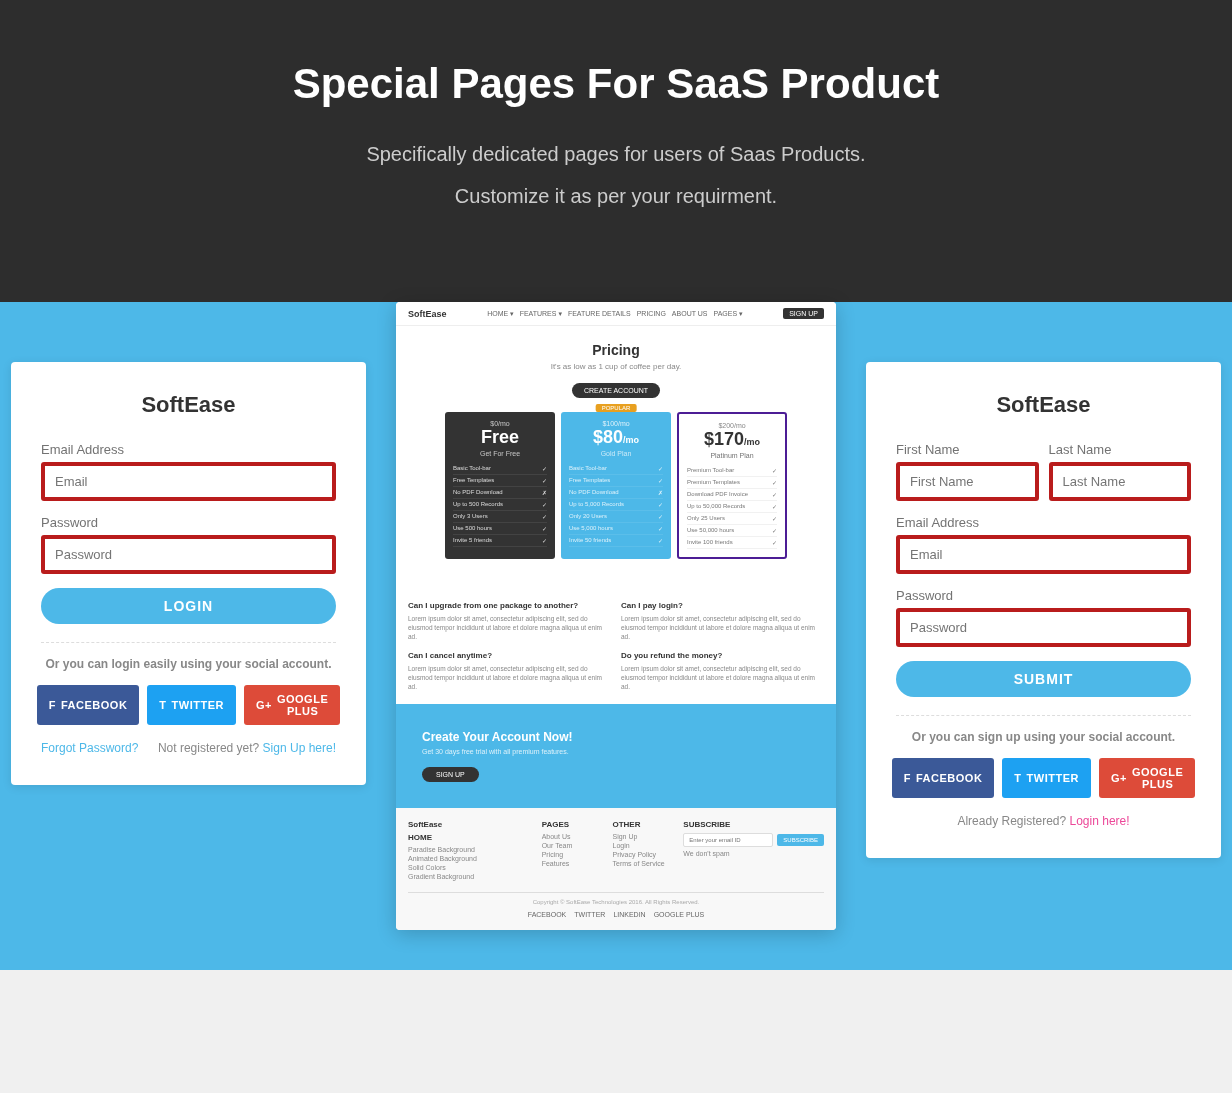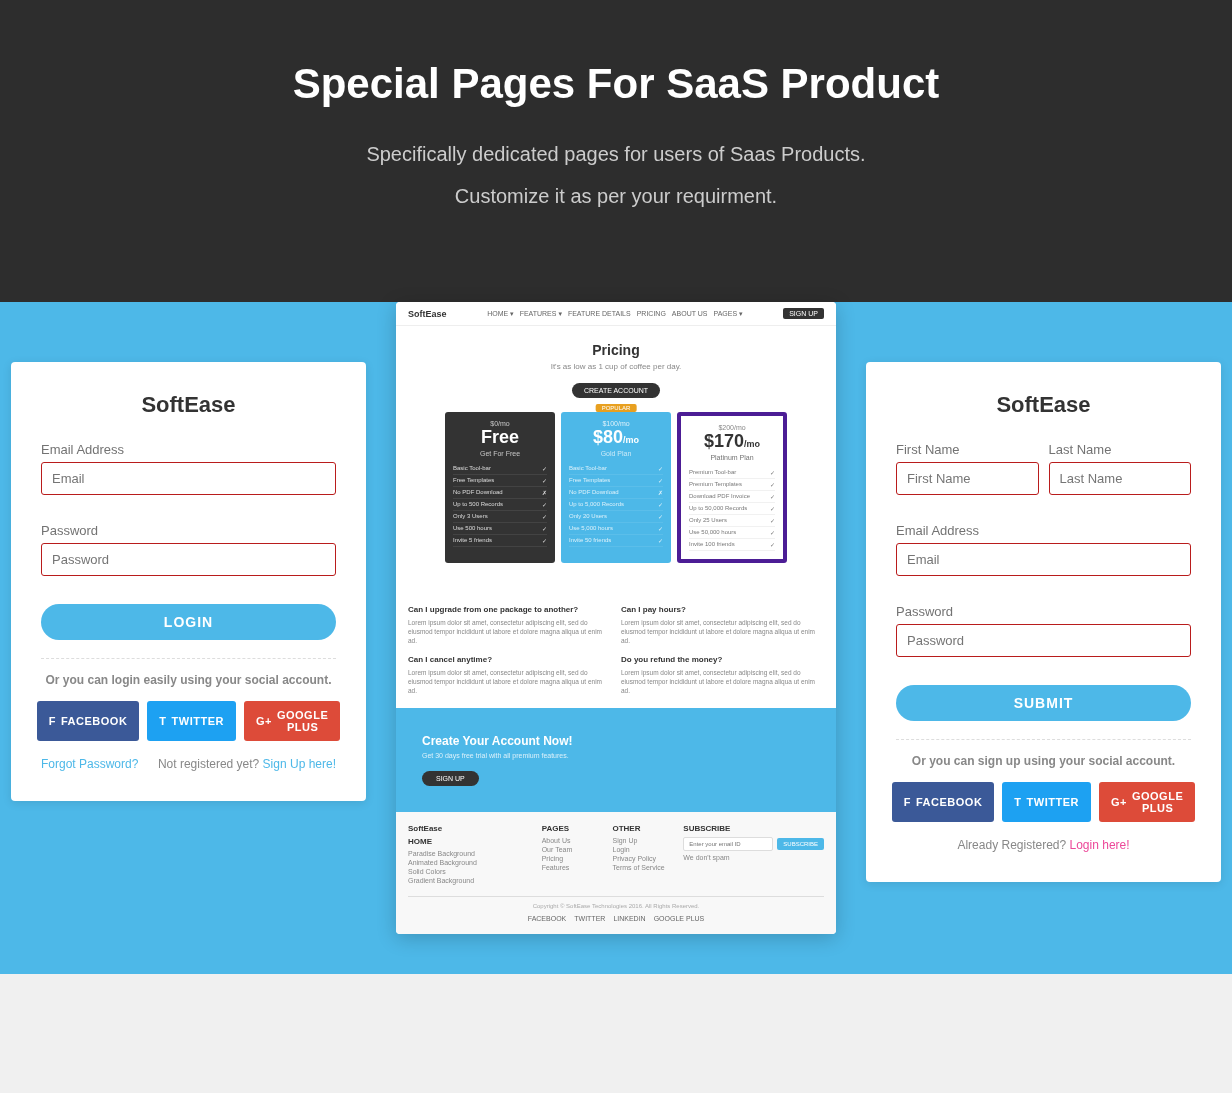--- a/index.html
+++ b/index.html
@@ -56,26 +56,26 @@
     }
     .form-label {
       display: block;
       font-size: 13px;
       color: #737373;
       margin-bottom: 5px;
       font-weight: 500;
     }
     .form-input {
       width: 100%;
-      border: 1px solid #b91c1c;
+      border: 4px solid #b91c1c;
       border-radius: 3px;
       padding: 8px 10px;
       font-size: 13px;
       color: #aaa;
-      margin-bottom: 28px;
+      margin-bottom: 14px;
       outline: none;
     }
     .btn-login {
       display: block;
       width: 100%;
       background: #4db8e8;
       color: #fff;
       border: none;
       border-radius: 20px;
       padding: 10px;
@@ -237,21 +237,21 @@
       margin-bottom: 14px;
     }
     .price-card {
       width: 110px;
       border-radius: 3px;
       padding: 8px;
       text-align: center;
     }
     .price-card.free { background: #333; color: #fff; }
     .price-card.gold { background: #4db8e8; color: #fff; position: relative; }
-    .price-card.platinum { background: #fff; border: 4px solid #4c1d95; color: #333; }
+    .price-card.platinum { background: #fff; border: 2px solid #4c1d95; color: #333; }
     .price-card-badge {
       position: absolute;
       top: -8px;
       left: 50%;
       transform: translateX(-50%);
       background: #e8a020;
       color: #fff;
       font-size: 6px;
       padding: 1px 6px;
       border-radius: 2px;
@@ -499,21 +499,21 @@
           </div>
         </div>
       </div>
 
       <div class="faq-section">
         <div class="faq-item">
           <div class="faq-q">Can I upgrade from one package to another?</div>
           <div class="faq-a">Lorem ipsum dolor sit amet, consectetur adipiscing elit, sed do eiusmod tempor incididunt ut labore et dolore magna aliqua ut enim ad.</div>
         </div>
         <div class="faq-item">
-          <div class="faq-q">Can I pay hours?</div>
+          <div class="faq-q">Can I pay login?</div>
           <div class="faq-a">Lorem ipsum dolor sit amet, consectetur adipiscing elit, sed do eiusmod tempor incididunt ut labore et dolore magna aliqua ut enim ad.</div>
         </div>
         <div class="faq-item">
           <div class="faq-q">Can I cancel anytime?</div>
           <div class="faq-a">Lorem ipsum dolor sit amet, consectetur adipiscing elit, sed do eiusmod tempor incididunt ut labore et dolore magna aliqua ut enim ad.</div>
         </div>
         <div class="faq-item">
           <div class="faq-q">Do you refund the money?</div>
           <div class="faq-a">Lorem ipsum dolor sit amet, consectetur adipiscing elit, sed do eiusmod tempor incididunt ut labore et dolore magna aliqua ut enim ad.</div>
         </div>

